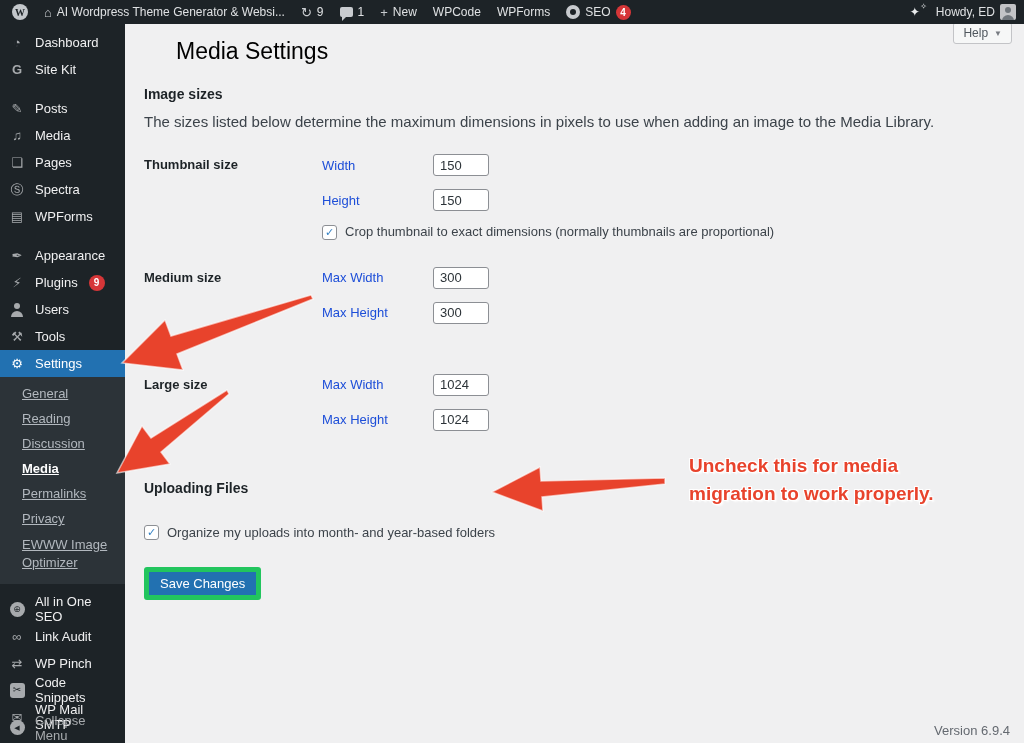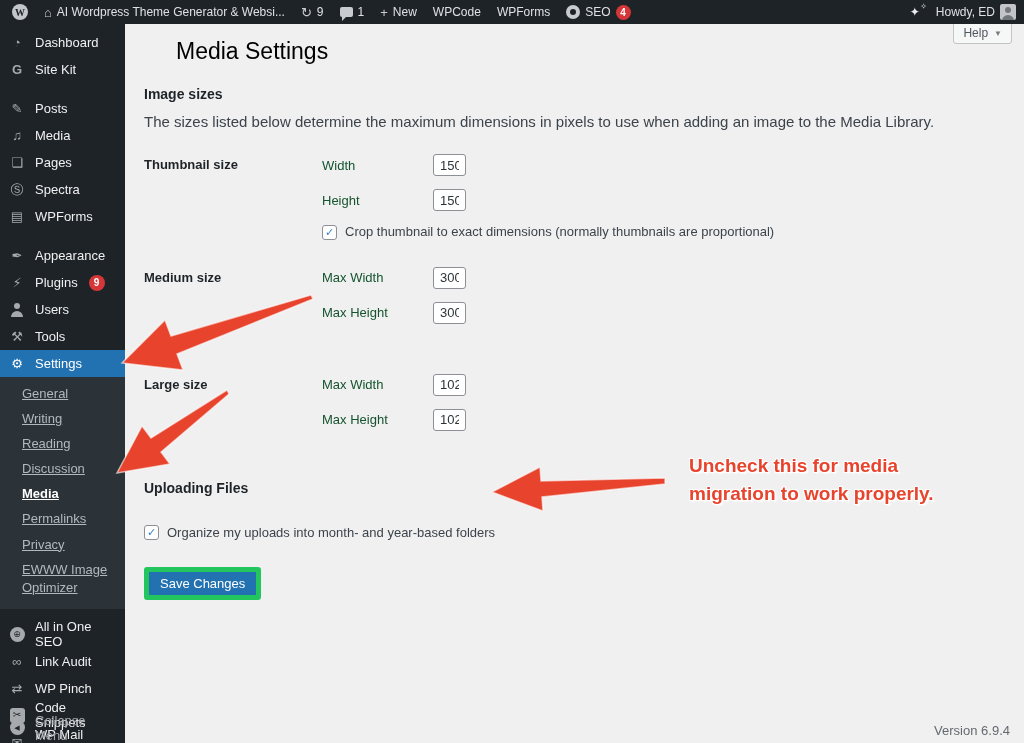--- a/index.html
+++ b/index.html
@@ -83,23 +83,23 @@
   }
   .help-tab .caret { font-size: 8px; color: #787c82; }
   h1.page-title { font-size: 23px; font-weight: 400; color: #000000; margin-top: 2px; margin-left: 32px; }
   h2.section-heading { font-size: 14px; font-weight: 700; color: #1d2327; }
   .h-image-sizes { margin-top: 21px; }
   .description { margin-top: 11px; font-size: 15px; color: #3c434a; }
   .form-table { margin-top: 24px; }
   .form-row { display: flex; }
   .row-th { width: 178px; flex: 0 0 178px; font-weight: 700; color: #1d2327; padding-top: 3px; font-size: 13px; }
   .field-line { display: flex; align-items: center; height: 22px; margin-bottom: 13px; }
-  .field-name { width: 111px; flex: 0 0 111px; color: #14532d; }
+  .field-name { width: 111px; flex: 0 0 111px; color: #1d4ed8; }
   input.dim-input {
-    width: 33px; height: 22px; border: 1px solid #8c8f94; border-radius: 3px;
+    width: 56px; height: 22px; border: 1px solid #8c8f94; border-radius: 3px;
     padding: 0 6px; font: 13px "Liberation Sans", "DejaVu Sans", sans-serif;
     color: #2c3338; background: #fff;
   }
   .check-line { display: flex; align-items: flex-start; gap: 8px; }
   .checkbox {
     width: 15px; height: 15px; flex: 0 0 15px; border: 1px solid #8c8f94; border-radius: 3px;
     background: #fff; display: inline-flex; align-items: center; justify-content: center;
     font-size: 11px; font-weight: 700; color: #3582c4; cursor: pointer; margin-top: 0.5px;
   }
   .row-thumbnail { margin-bottom: 27px; }
@@ -212,21 +212,20 @@
   <div class="menu-item">
     <span class="icon">⚒</span>
     <span>Tools</span>
   </div>
   <div class="menu-item current-menu">
     <span class="icon">⚙</span>
     <span>Settings</span>
   </div>
   <div class="submenu">
     <div class="submenu-item">General</div>
-    <div class="submenu-item">Writing</div>
     <div class="submenu-item">Reading</div>
     <div class="submenu-item">Discussion</div>
     <div class="submenu-item current-sub">Media</div>
     <div class="submenu-item">Permalinks</div>
     <div class="submenu-item">Privacy</div>
     <div class="submenu-item">EWWW Image Optimizer</div>
   </div>
   <div class="menu-gap"></div>
   <div class="menu-item">
     <span class="icon circle-icon" style="font-size:9px !important">⊕</span>

